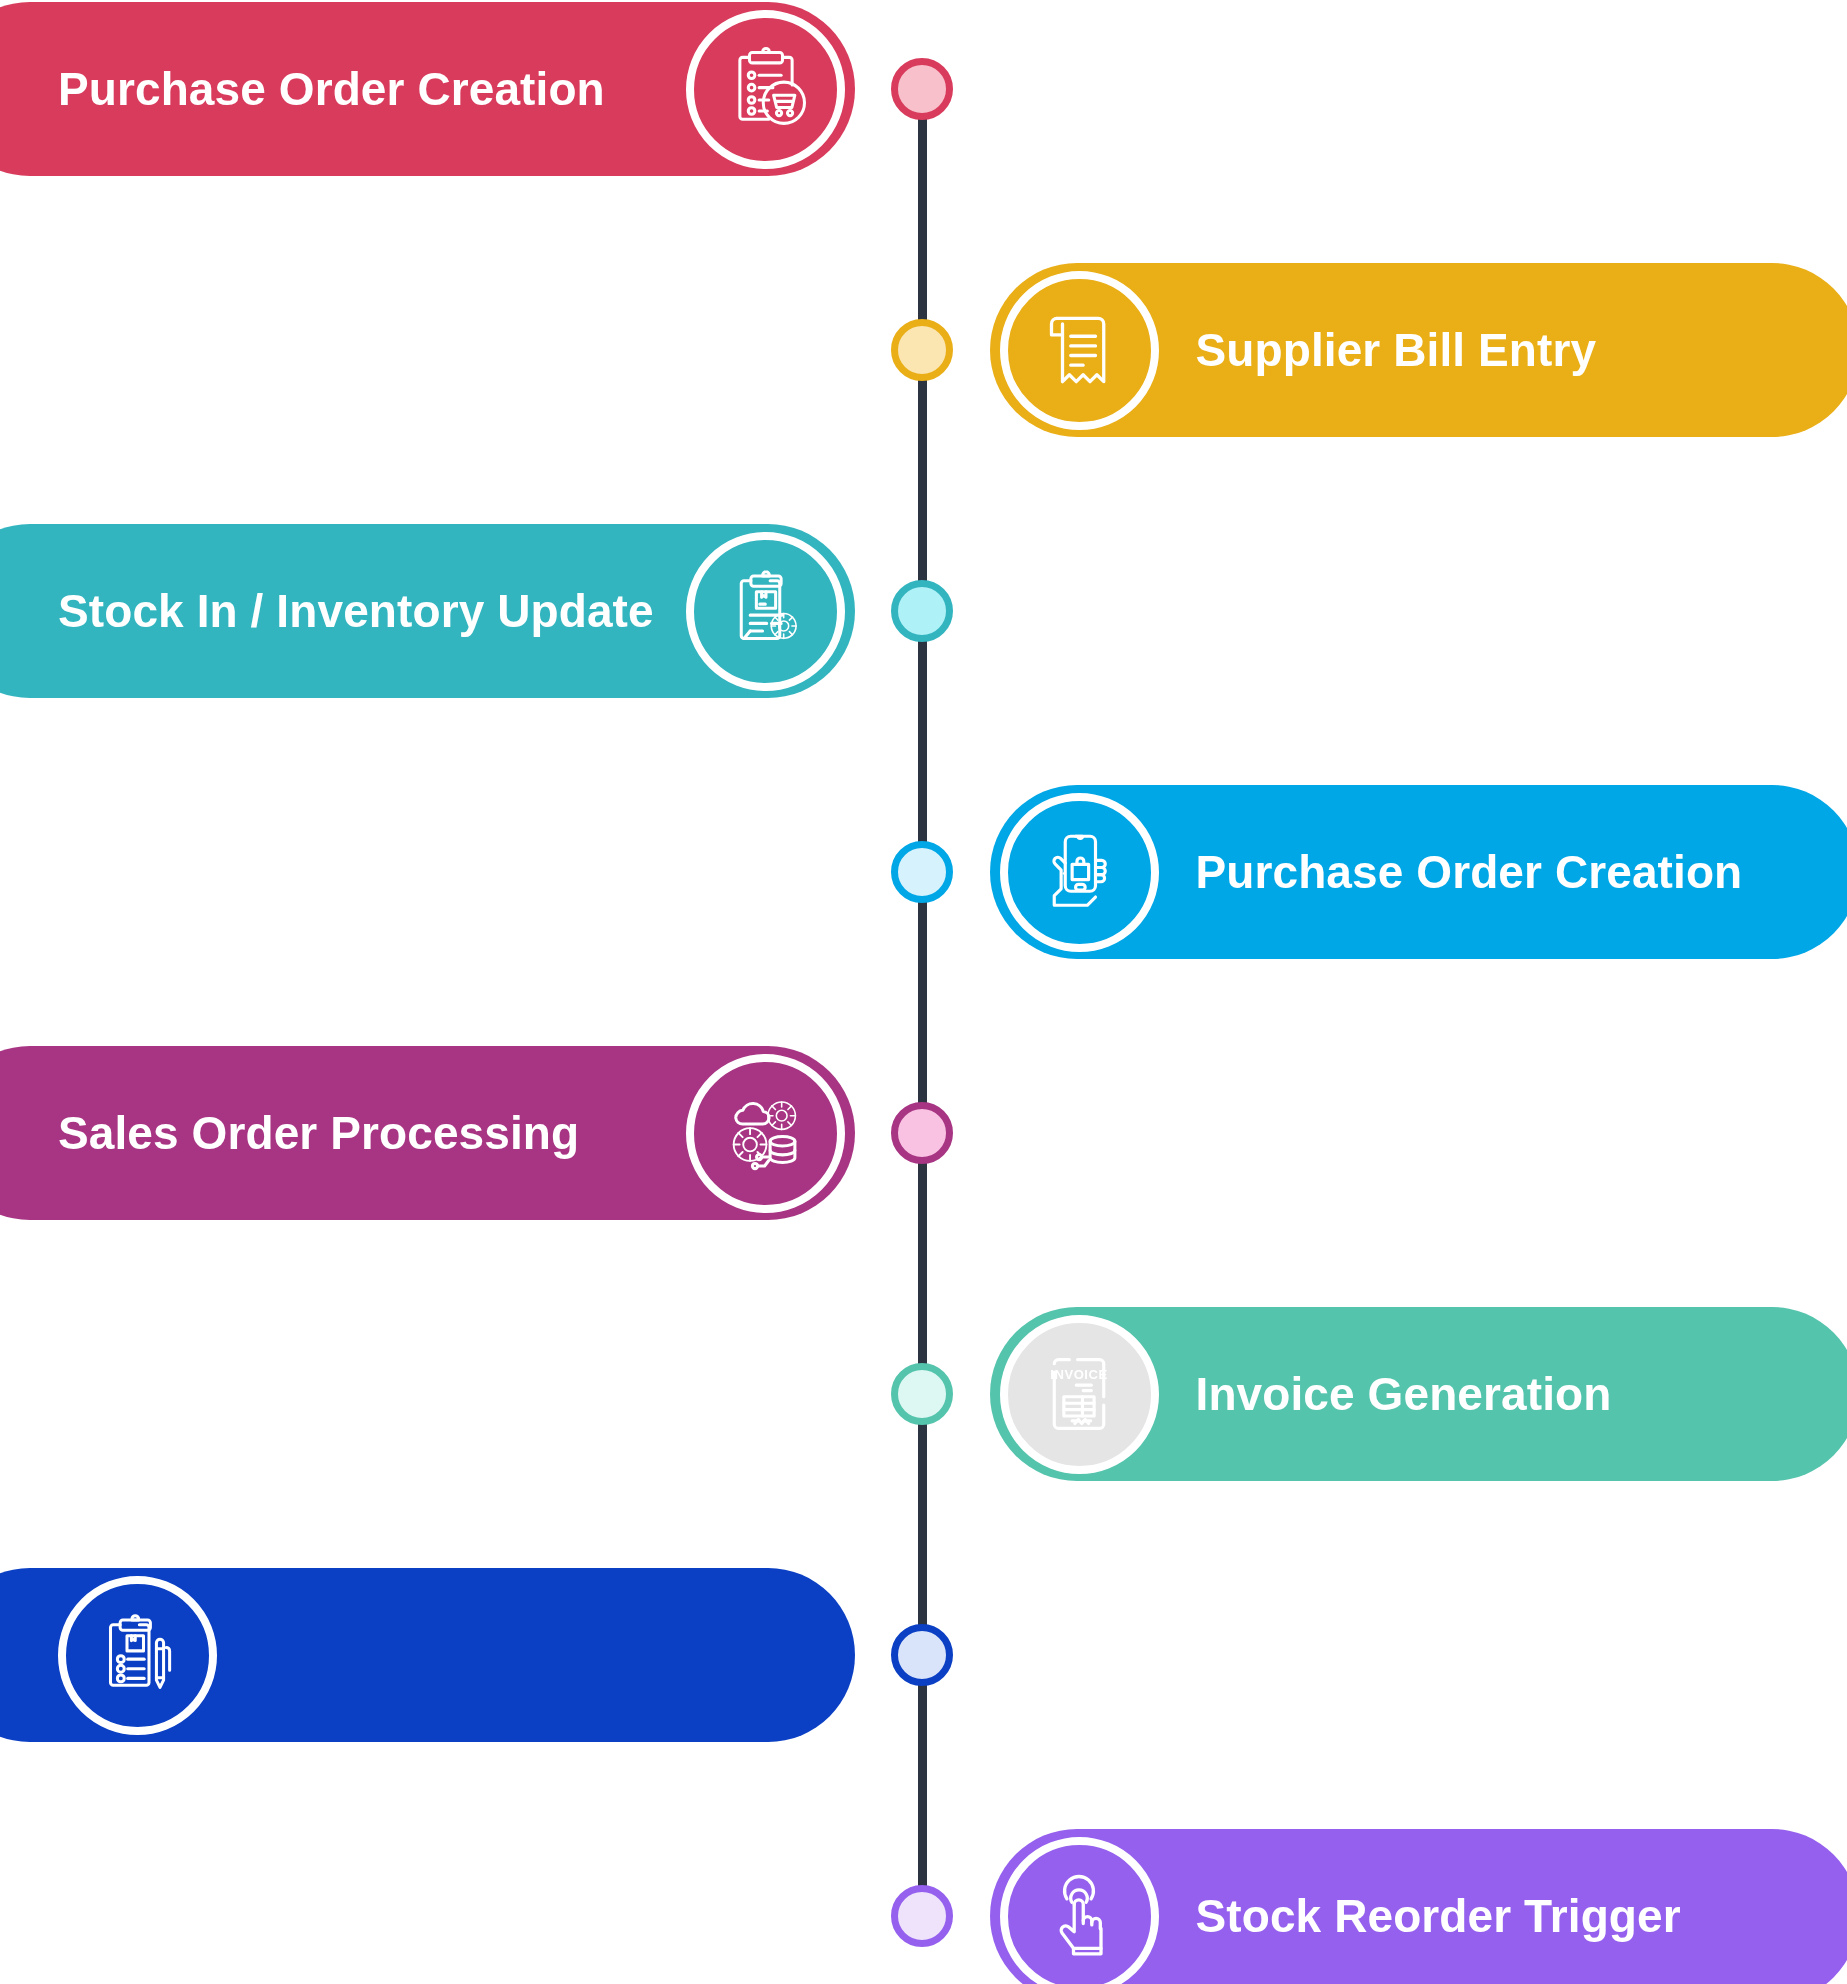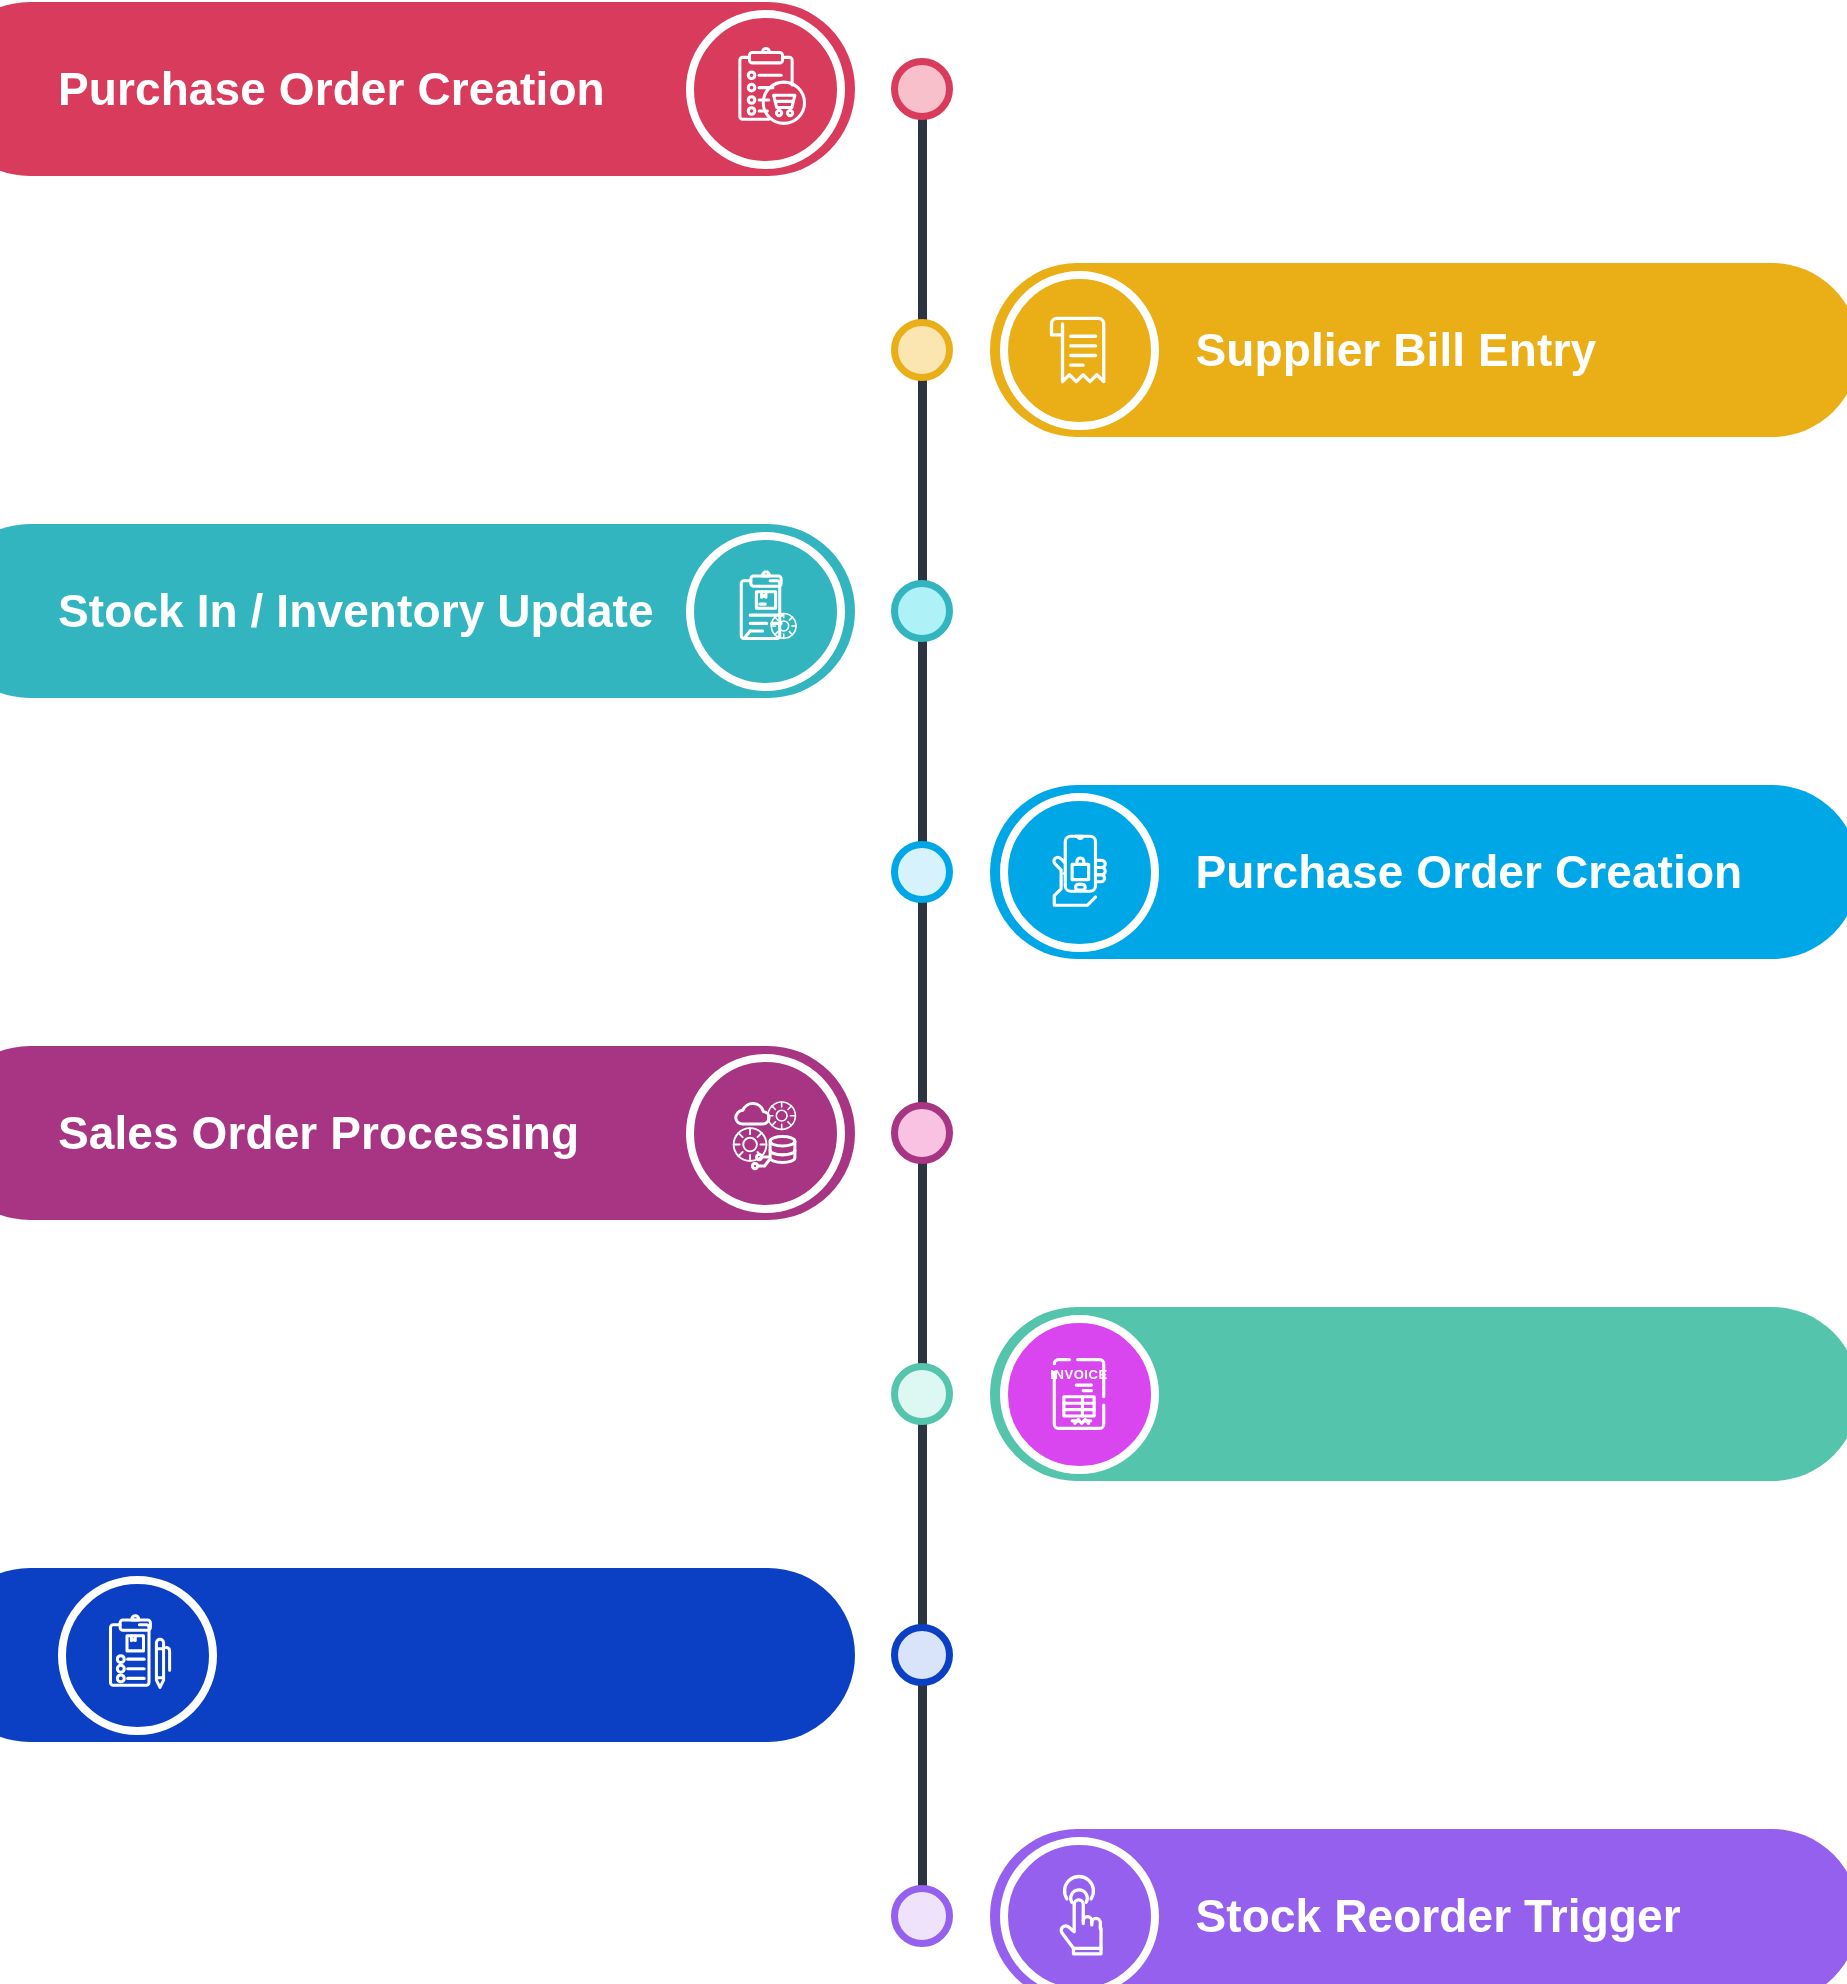--- a/index.html
+++ b/index.html
@@ -203,31 +203,32 @@
       <path d="M35 44.5c0 1.9 4 3.4 9 3.4s9-1.5 9-3.4"></path>
       <circle cx="27" cy="49.5" r="1.9"></circle>
       <path d="M29 49.5h5"></path>
       <circle cx="24" cy="56" r="1.9"></circle>
       <path d="M26 56h5l3-4"></path>
     </svg>
       </div>
     </div>
     <div class="node" style="top: 1102px; background: rgb(249, 194, 227); border-color: rgb(168, 53, 131);"></div>
     <div class="bar right" style="background: rgb(85, 196, 173); top: 1307px;">
-      <div class="icon-badge" style="background: #d946ef;">
+      <div class="icon-badge" style="background: #e5e5e5;">
     <svg viewBox="0 0 64 64" fill="none" stroke="#fff" stroke-width="2.3" stroke-linecap="round" stroke-linejoin="round">
       <path d="M14 10a3 3 0 0 1 3-3h8M31 7h16a3 3 0 0 1 3 3v24M50 40v14a3 3 0 0 1-3 3H17a3 3 0 0 1-3-3V16"></path>
       <text x="32" y="21" font-family="Liberation Sans, sans-serif" font-size="9.5" font-weight="bold" fill="#fff" stroke="none" text-anchor="middle" letter-spacing="0.4">INVOICE</text>
       <path d="M30 25.5h11M35 29.5h6"></path>
       <rect x="21" y="34" width="22" height="14"></rect>
       <path d="M21 38.7h22M21 43.4h22M34.5 34v14"></path>
       <path d="M27 51.5h5M35.5 51.5h5"></path>
       <path d="M29 53.5l2.5-3 2.5 3 2.5-3 2.5 3"></path>
     </svg>
       </div>
+      <div class="bar-label">Invoice Generation</div>
     </div>
     <div class="node" style="top: 1363px; background: rgb(221, 248, 242); border-color: rgb(85, 196, 173);"></div>
     <div class="bar left" style="background: rgb(11, 64, 196); top: 1568px;">
       <div class="icon-badge" style="background: rgb(11, 64, 196);">
     <svg viewBox="0 0 64 64" fill="none" stroke="#fff" stroke-width="2.2" stroke-linecap="round" stroke-linejoin="round">
       <path d="M19 10h-5a2 2 0 0 0-2 2v40a2 2 0 0 0 2 2h24a2 2 0 0 0 2-2V12a2 2 0 0 0-2-2h-5"></path>
       <rect x="19" y="6.5" width="22" height="7.5" rx="2"></rect>
       <path d="M30 3.4a2.4 2.4 0 0 1 2.4 2.4v.7h-4.8v-.7A2.4 2.4 0 0 1 30 3.4z"></path>
       <circle cx="32.4" cy="5.3" r="0.9" fill="#fff" stroke="none"></circle>
       <rect x="24" y="18" width="12" height="11"></rect>

